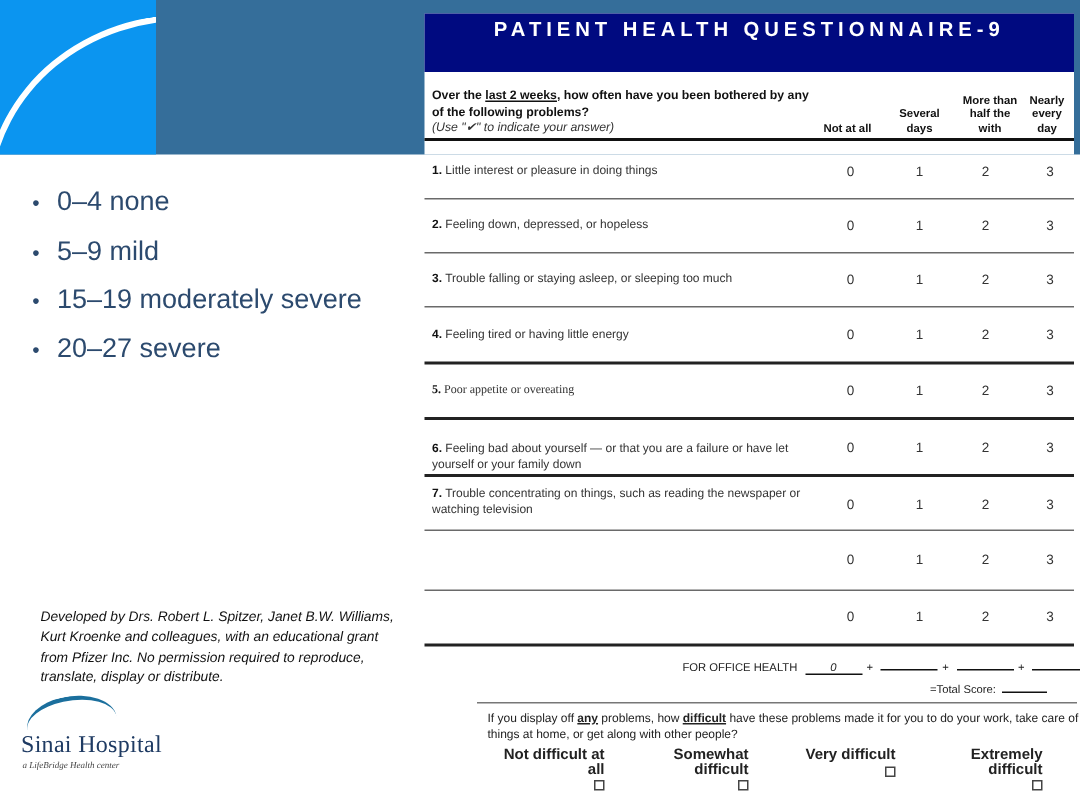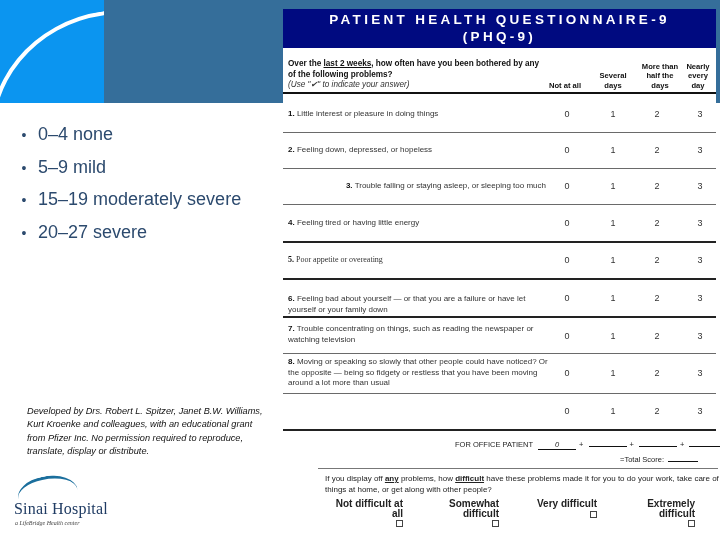--- a/index.html
+++ b/index.html
@@ -11,21 +11,21 @@
   .top-accent .arc { position: absolute; left: -10px; top: 10px; width: 260px; height: 240px; border-top: 4px solid #ffffff; border-left: 4px solid #ffffff; border-radius: 50% 50% 0 0 / 50% 50% 0 0; transform: rotate(-8deg); }
 
   .severity { position: absolute; left: 40px; top: 124px; color: #2c4a6e; }
   .severity h2 { font-weight: normal; font-size: 21px; margin-bottom: 8px; letter-spacing: 0.2px; }
   .severity ul { list-style: none; margin-left: -25px; }
   .severity li { font-size: 18px; height: 32.5px; line-height: 20px; }
   .severity li .bullet { display: inline-block; width: 18px; text-align: center; font-size: 14px; }
 
   .credit { position: absolute; left: 27px; top: 405px; width: 240px; font-size: 9.2px; font-style: italic; line-height: 13.3px; color: #111; }
 
-  .logo { position: absolute; left: 14px; top: 476px; width: 120px; height: 50px; }
+  .logo { position: absolute; left: 14px; top: 464px; width: 120px; height: 50px; }
   .logo .swoosh { position: absolute; left: 4px; top: 0; width: 60px; height: 36px; border-top: 3px solid #1b6f9d; border-radius: 50% 60% 0 0; transform: rotate(-12deg); }
   .logo .name { position: absolute; left: 0; top: 24px; font-family: "Liberation Serif", serif; color: #1f3b63; font-size: 16px; letter-spacing: 0.2px; white-space: nowrap; }
   .logo .tag { position: absolute; left: 1px; top: 44px; font-family: "Liberation Serif", serif; font-style: italic; font-size: 6px; color: #444; white-space: nowrap; }
 
   .phq { position: absolute; left: 283px; top: 9px; width: 433px; height: 94px; background: #ffffff; }
   .phq-title { background: #000a80; color: #ffffff; height: 39px; text-align: center; font-weight: bold; font-size: 13.5px; letter-spacing: 3.3px; line-height: 17px; padding-top: 2px; }
 
   .phq-head { position: absolute; left: 283px; top: 48px; width: 433px; height: 46px; border-bottom: 2px solid #111; }
   .phq-head .q { position: absolute; left: 5px; top: 11px; font-size: 8.2px; font-weight: bold; line-height: 10.5px; color: #111; width: 260px; }
   .phq-head .q u { text-decoration: underline; }
@@ -71,52 +71,51 @@
 
 <div class="logo">
   <div class="swoosh"></div>
   <div class="name">Sinai Hospital</div>
   <div class="tag">a LifeBridge Health center</div>
 </div>
 
 <div class="phq">
   <div class="phq-title">
     <div>PATIENT HEALTH QUESTIONNAIRE-9</div>
-    <div>(PHQ-9)</div>
   </div>
 </div>
 
 <div class="phq-head">
   <div class="q">
     <span>Over the </span><u>last 2 weeks</u><span>, how often have you been bothered by any of the following problems?</span><br>
     <span class="hint">(Use "✔" to indicate your answer)</span>
   </div>
   <div class="col" style="left:262px; width:40px;">Not at all</div>
   <div class="col" style="left:312px; width:36px;">Several days</div>
-  <div class="col" style="left:357px; width:40px;">More than half the days</div>
+  <div class="col" style="left:357px; width:40px;">More than half the with</div>
   <div class="col" style="left:398px; width:34px;">Nearly every day</div>
 </div>
 
 <div class="rows">
   <div class="row" style="height:37px;">
     <div class="label" style="top:13px;"><b>1.</b> <span>Little interest or pleasure in doing things</span></div>
     <div class="opt" style="left:274px; top:13px;">0</div>
     <div class="opt" style="left:320px; top:13px;">1</div>
     <div class="opt" style="left:364px; top:13px;">2</div>
     <div class="opt" style="left:407px; top:13px;">3</div>
   </div>
   <div class="row" style="height:36px;">
     <div class="label" style="top:12px;"><b>2.</b> <span>Feeling down, depressed, or hopeless</span></div>
     <div class="opt" style="left:274px; top:12px;">0</div>
     <div class="opt" style="left:320px; top:12px;">1</div>
     <div class="opt" style="left:364px; top:12px;">2</div>
     <div class="opt" style="left:407px; top:12px;">3</div>
   </div>
   <div class="row" style="height:36px;">
-    <div class="label" style="top:12px;text-align:right;"><b>3.</b> <span>Trouble falling or staying asleep, or sleeping too much</span></div>
+    <div class="label" style="top:12px;"><b>3.</b> <span>Trouble falling or staying asleep, or sleeping too much</span></div>
     <div class="opt" style="left:274px; top:12px;">0</div>
     <div class="opt" style="left:320px; top:12px;">1</div>
     <div class="opt" style="left:364px; top:12px;">2</div>
     <div class="opt" style="left:407px; top:12px;">3</div>
   </div>
   <div class="row dark" style="height:38px;">
     <div class="label" style="top:13px;"><b>4.</b> <span>Feeling tired or having little energy</span></div>
     <div class="opt" style="left:274px; top:13px;">0</div>
     <div class="opt" style="left:320px; top:13px;">1</div>
     <div class="opt" style="left:364px; top:13px;">2</div>
@@ -137,36 +136,35 @@
     <div class="opt" style="left:407px; top:13px;">3</div>
   </div>
   <div class="row" style="height:36px;">
     <div class="label" style="top:6px;"><b>7.</b> <span>Trouble concentrating on things, such as reading the newspaper or watching television</span></div>
     <div class="opt" style="left:274px; top:13px;">0</div>
     <div class="opt" style="left:320px; top:13px;">1</div>
     <div class="opt" style="left:364px; top:13px;">2</div>
     <div class="opt" style="left:407px; top:13px;">3</div>
   </div>
   <div class="row" style="height:40px;">
-    <div class="label" style="top:3px; width:262px;"><b>8.</b> <span>Moving or speaking so slowly that other people could have noticed? Or the opposite — being so fidgety or restless that you have been moving around a lot more than usual</span></div>
     <div class="opt" style="left:274px; top:14px;">0</div>
     <div class="opt" style="left:320px; top:14px;">1</div>
     <div class="opt" style="left:364px; top:14px;">2</div>
     <div class="opt" style="left:407px; top:14px;">3</div>
   </div>
   <div class="row dark" style="height:37px;">
     <div class="opt" style="left:274px; top:12px;">0</div>
     <div class="opt" style="left:320px; top:12px;">1</div>
     <div class="opt" style="left:364px; top:12px;">2</div>
     <div class="opt" style="left:407px; top:12px;">3</div>
   </div>
 </div>
 
 <div class="scoring">
-  <span>FOR OFFICE PATIENT</span>
+  <span>FOR OFFICE HEALTH</span>
   <span class="blank">0</span><span>+</span>
   <span class="blank"></span><span>+</span>
   <span class="blank"></span><span>+</span>
   <span class="blank"></span>
 </div>
 <div class="total">
   <span>=Total Score:</span><span class="blank"></span>
 </div>
 <div class="hr-bottom"></div>
 

